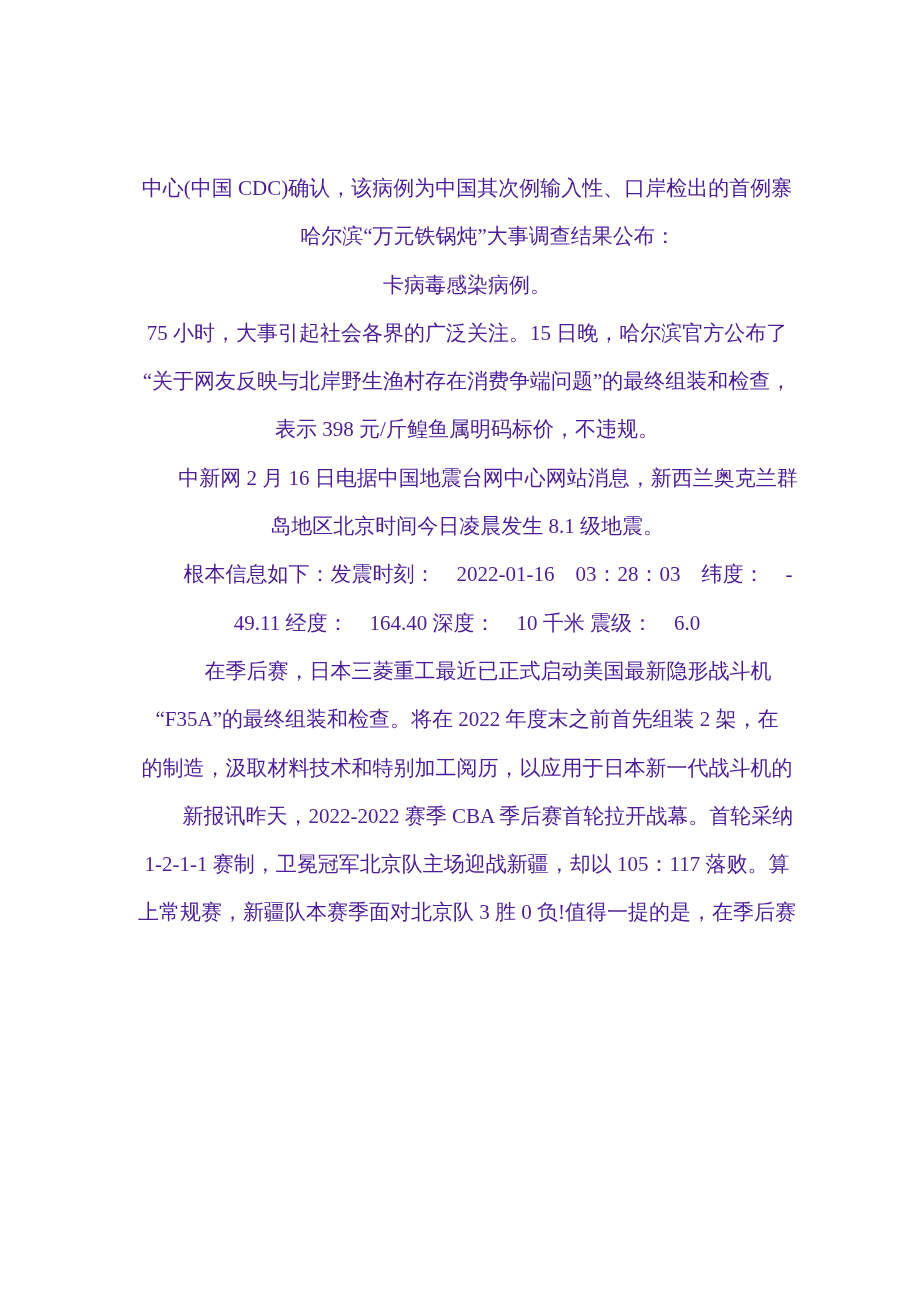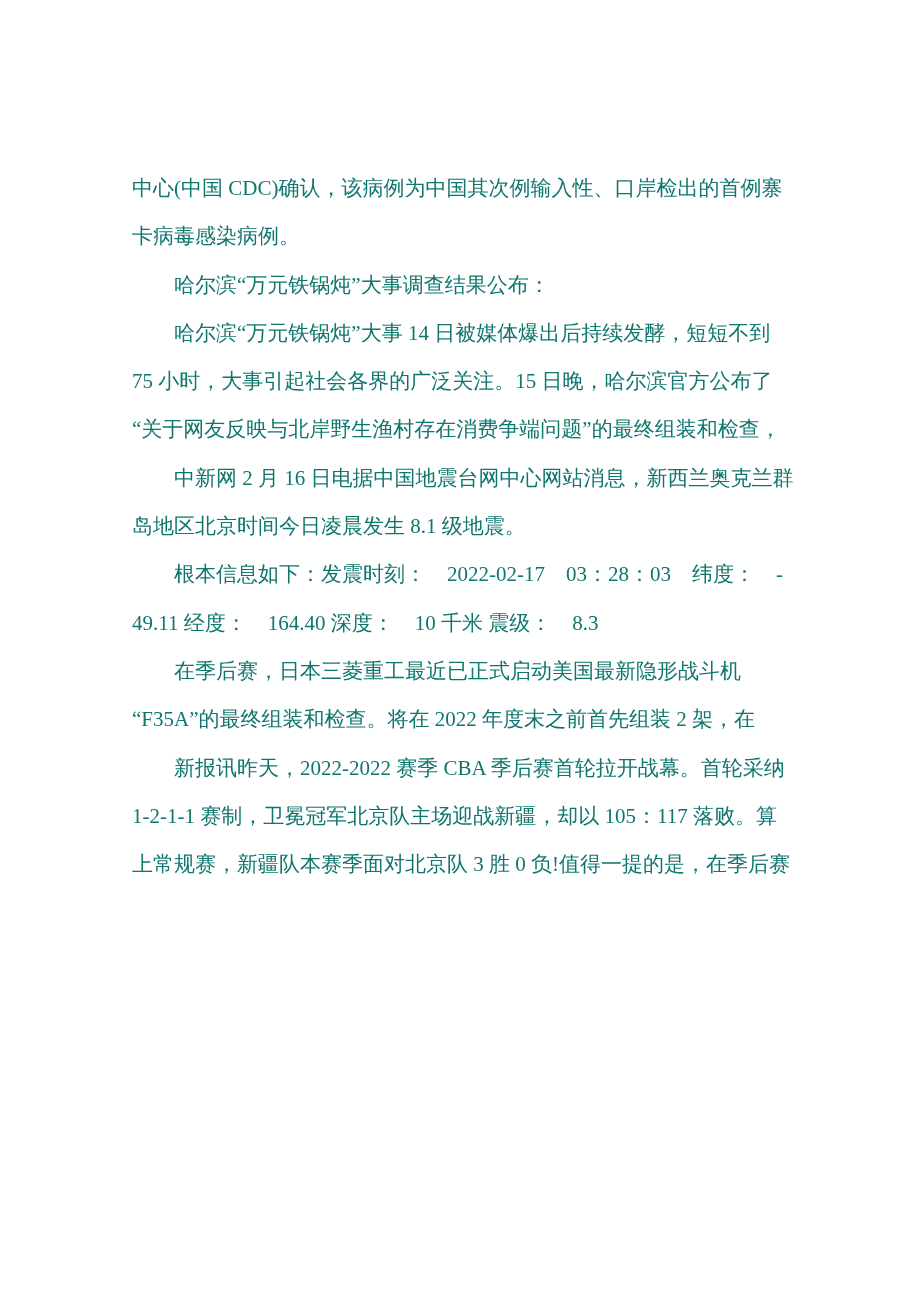--- a/index.html
+++ b/index.html
@@ -12,46 +12,46 @@
     width: 920px;
     height: 1302px;
     background: #ffffff;
     overflow: hidden;
   }
   .text-block {
     position: absolute;
     left: 120px;
     top: 164px;
     width: 694px;
-    color: #0f766e;
+    color: #4c1d95;
     font-family: "Liberation Serif", "DejaVu Serif", serif;
     font-size: 21px;
     line-height: 48.3px;
-    text-align: left;
-    margin-left: 12px;
+    text-align: center;
   }
   .line {
     white-space: pre;
     height: 48.3px;
   }
 </style>
 </head>
 <body>
 
 <div class="page">
   <div class="text-block">
     <div class="line">中心(中国 CDC)确认，该病例为中国其次例输入性、口岸检出的首例寨</div>
+    <div class="line">　　哈尔滨“万元铁锅炖”大事调查结果公布：</div>
     <div class="line">卡病毒感染病例。</div>
-    <div class="line">　　哈尔滨“万元铁锅炖”大事调查结果公布：</div>
-    <div class="line">　　哈尔滨“万元铁锅炖”大事 14 日被媒体爆出后持续发酵，短短不到</div>
     <div class="line">75 小时，大事引起社会各界的广泛关注。15 日晚，哈尔滨官方公布了</div>
     <div class="line">“关于网友反映与北岸野生渔村存在消费争端问题”的最终组装和检查，</div>
+    <div class="line">表示 398 元/斤鳇鱼属明码标价，不违规。</div>
     <div class="line">　　中新网 2 月 16 日电据中国地震台网中心网站消息，新西兰奥克兰群</div>
     <div class="line">岛地区北京时间今日凌晨发生 8.1 级地震。</div>
-    <div class="line">　　根本信息如下：发震时刻：　2022-02-17　03：28：03　纬度：　-</div>
-    <div class="line">49.11 经度：　164.40 深度：　10 千米 震级：　8.3</div>
+    <div class="line">　　根本信息如下：发震时刻：　2022-01-16　03：28：03　纬度：　-</div>
+    <div class="line">49.11 经度：　164.40 深度：　10 千米 震级：　6.0</div>
     <div class="line">　　在季后赛，日本三菱重工最近已正式启动美国最新隐形战斗机</div>
     <div class="line">“F35A”的最终组装和检查。将在 2022 年度末之前首先组装 2 架，在</div>
+    <div class="line">的制造，汲取材料技术和特别加工阅历，以应用于日本新一代战斗机的</div>
     <div class="line">　　新报讯昨天，2022-2022 赛季 CBA 季后赛首轮拉开战幕。首轮采纳</div>
     <div class="line">1-2-1-1 赛制，卫冕冠军北京队主场迎战新疆，却以 105：117 落败。算</div>
     <div class="line">上常规赛，新疆队本赛季面对北京队 3 胜 0 负!值得一提的是，在季后赛</div>
   </div>
 </div>
 
 </body></html>

